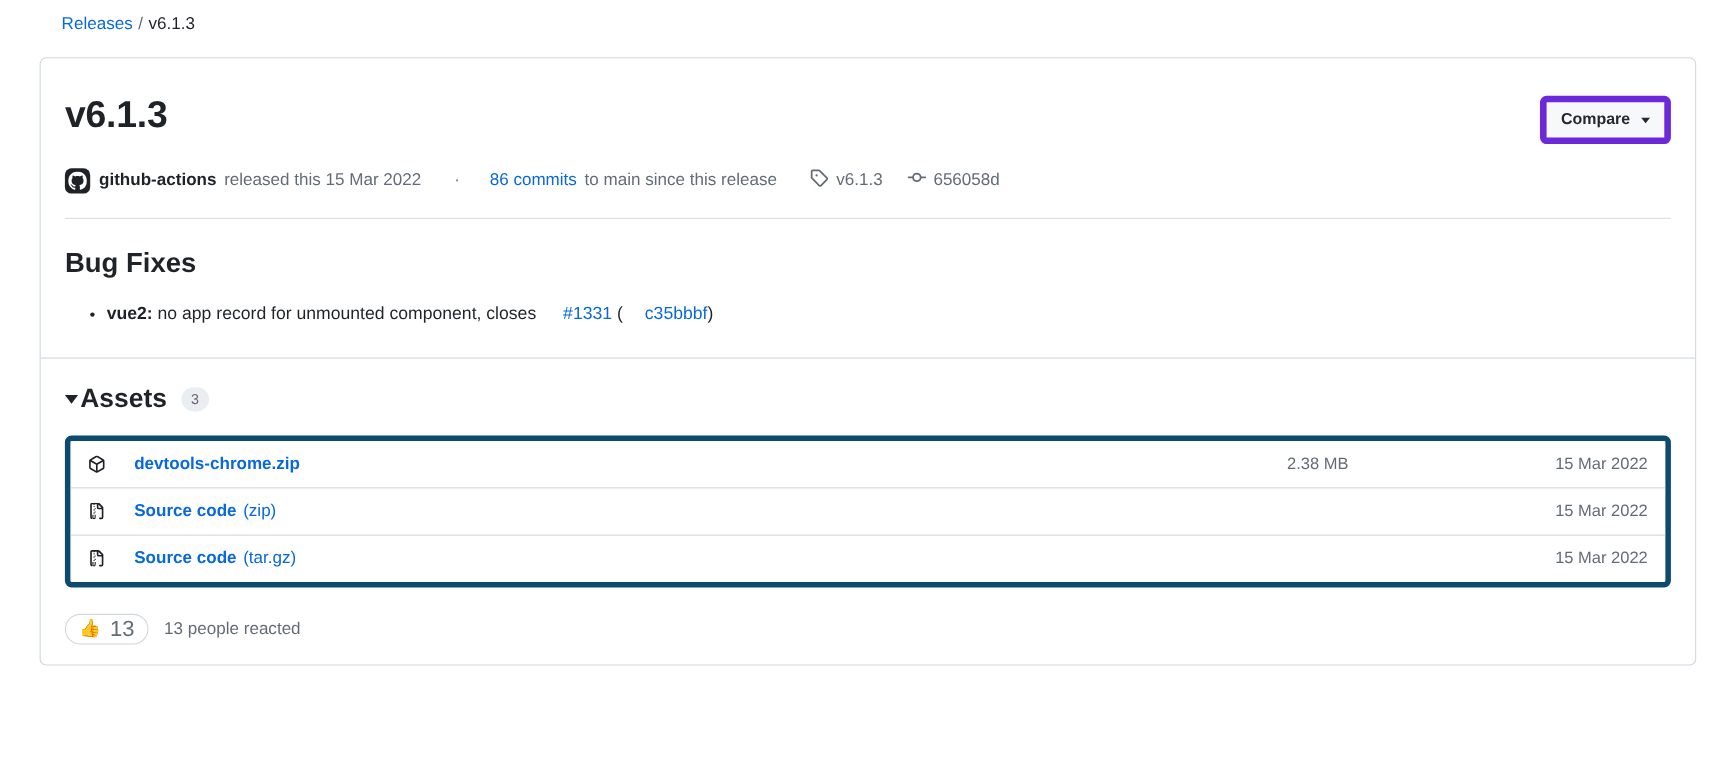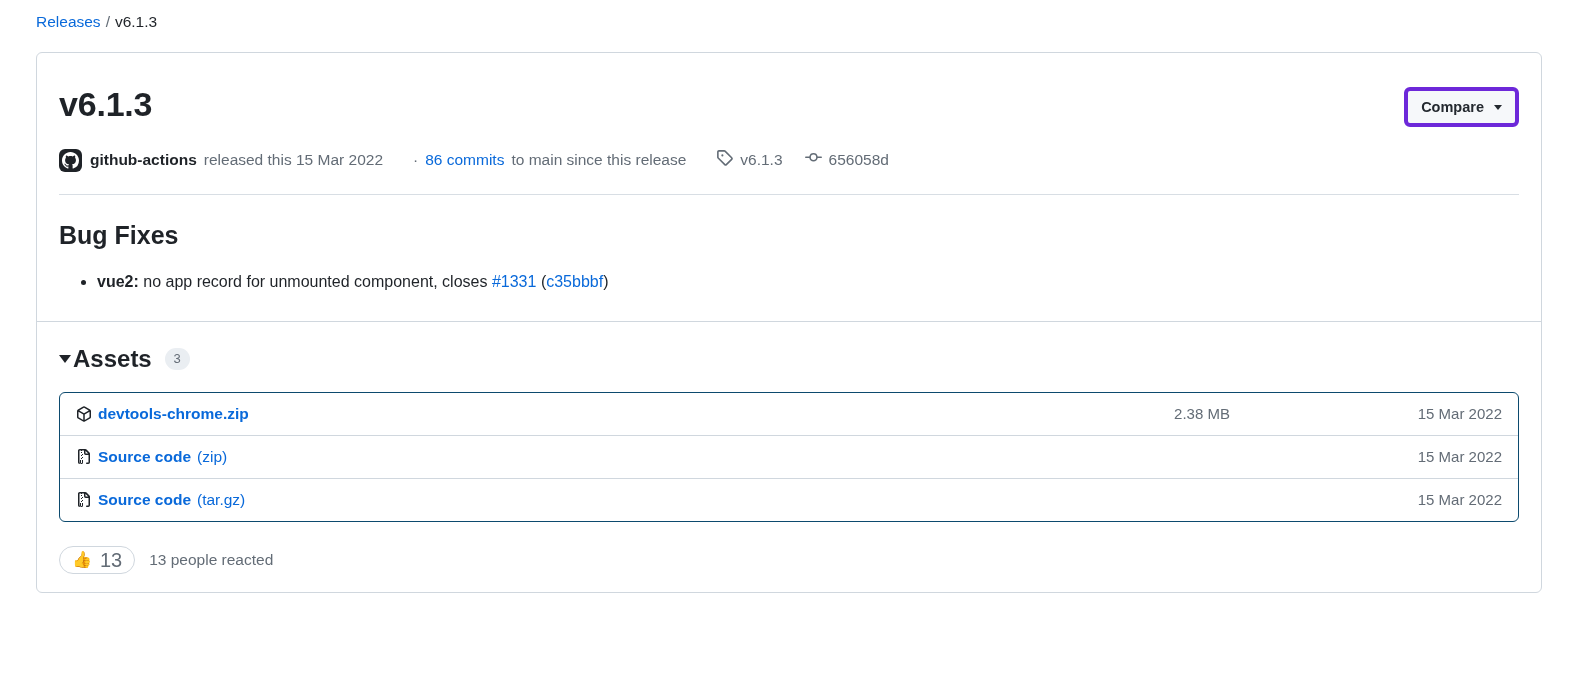--- a/index.html
+++ b/index.html
@@ -4,21 +4,21 @@
 <style>
   * { box-sizing: border-box; }
   html, body {
     margin: 0; padding: 0;
     width: 1578px; height: 693px;
     background: #ffffff;
     font-family: "Liberation Sans", sans-serif;
     color: #1f2328;
     -webkit-font-smoothing: antialiased;
   }
-  a { text-decoration: none; color: #0969da; }
+  a { text-decoration: none; color: #0969da; margin-left: 20px; }
 
   .page { padding: 0; }
 
   
   .breadcrumb {
     padding: 12px 0 0 36px;
     font-size: 15.5px;
     line-height: 20px;
     color: #1f2328;
     display: flex;
@@ -52,21 +52,21 @@
     color: #1f2328;
     letter-spacing: -0.2px;
     margin: 0;
   }
 
   .compare-btn {
     display: inline-flex;
     align-items: center;
     gap: 10px;
     padding: 6px 13px;
-    border: 4px solid #6d28d9;
+    border: 6px solid #6d28d9;
     border-radius: 6px;
     background: #f6f8fa;
     font-size: 14.5px;
     font-weight: bold;
     color: #24292f;
     cursor: pointer;
     line-height: 20px;
     margin-top: 4px;
   }
   .caret-down {
@@ -166,21 +166,21 @@
     border-radius: 11px;
     background: #eaeef2;
     color: #636c76;
     font-size: 13px;
     line-height: 22px;
     margin-left: 13px;
   }
 
   .assets-list {
     margin-top: 18px;
-    border: 1px solid #0c4a6e;
+    border: 5px solid #0c4a6e;
     border-radius: 6px;
     overflow: hidden;
   }
   .asset-row {
     display: flex;
     align-items: center;
     padding: 10px 16px;
     border-top: 1px solid #d0d7de;
     font-size: 15.5px;
     line-height: 22px;

